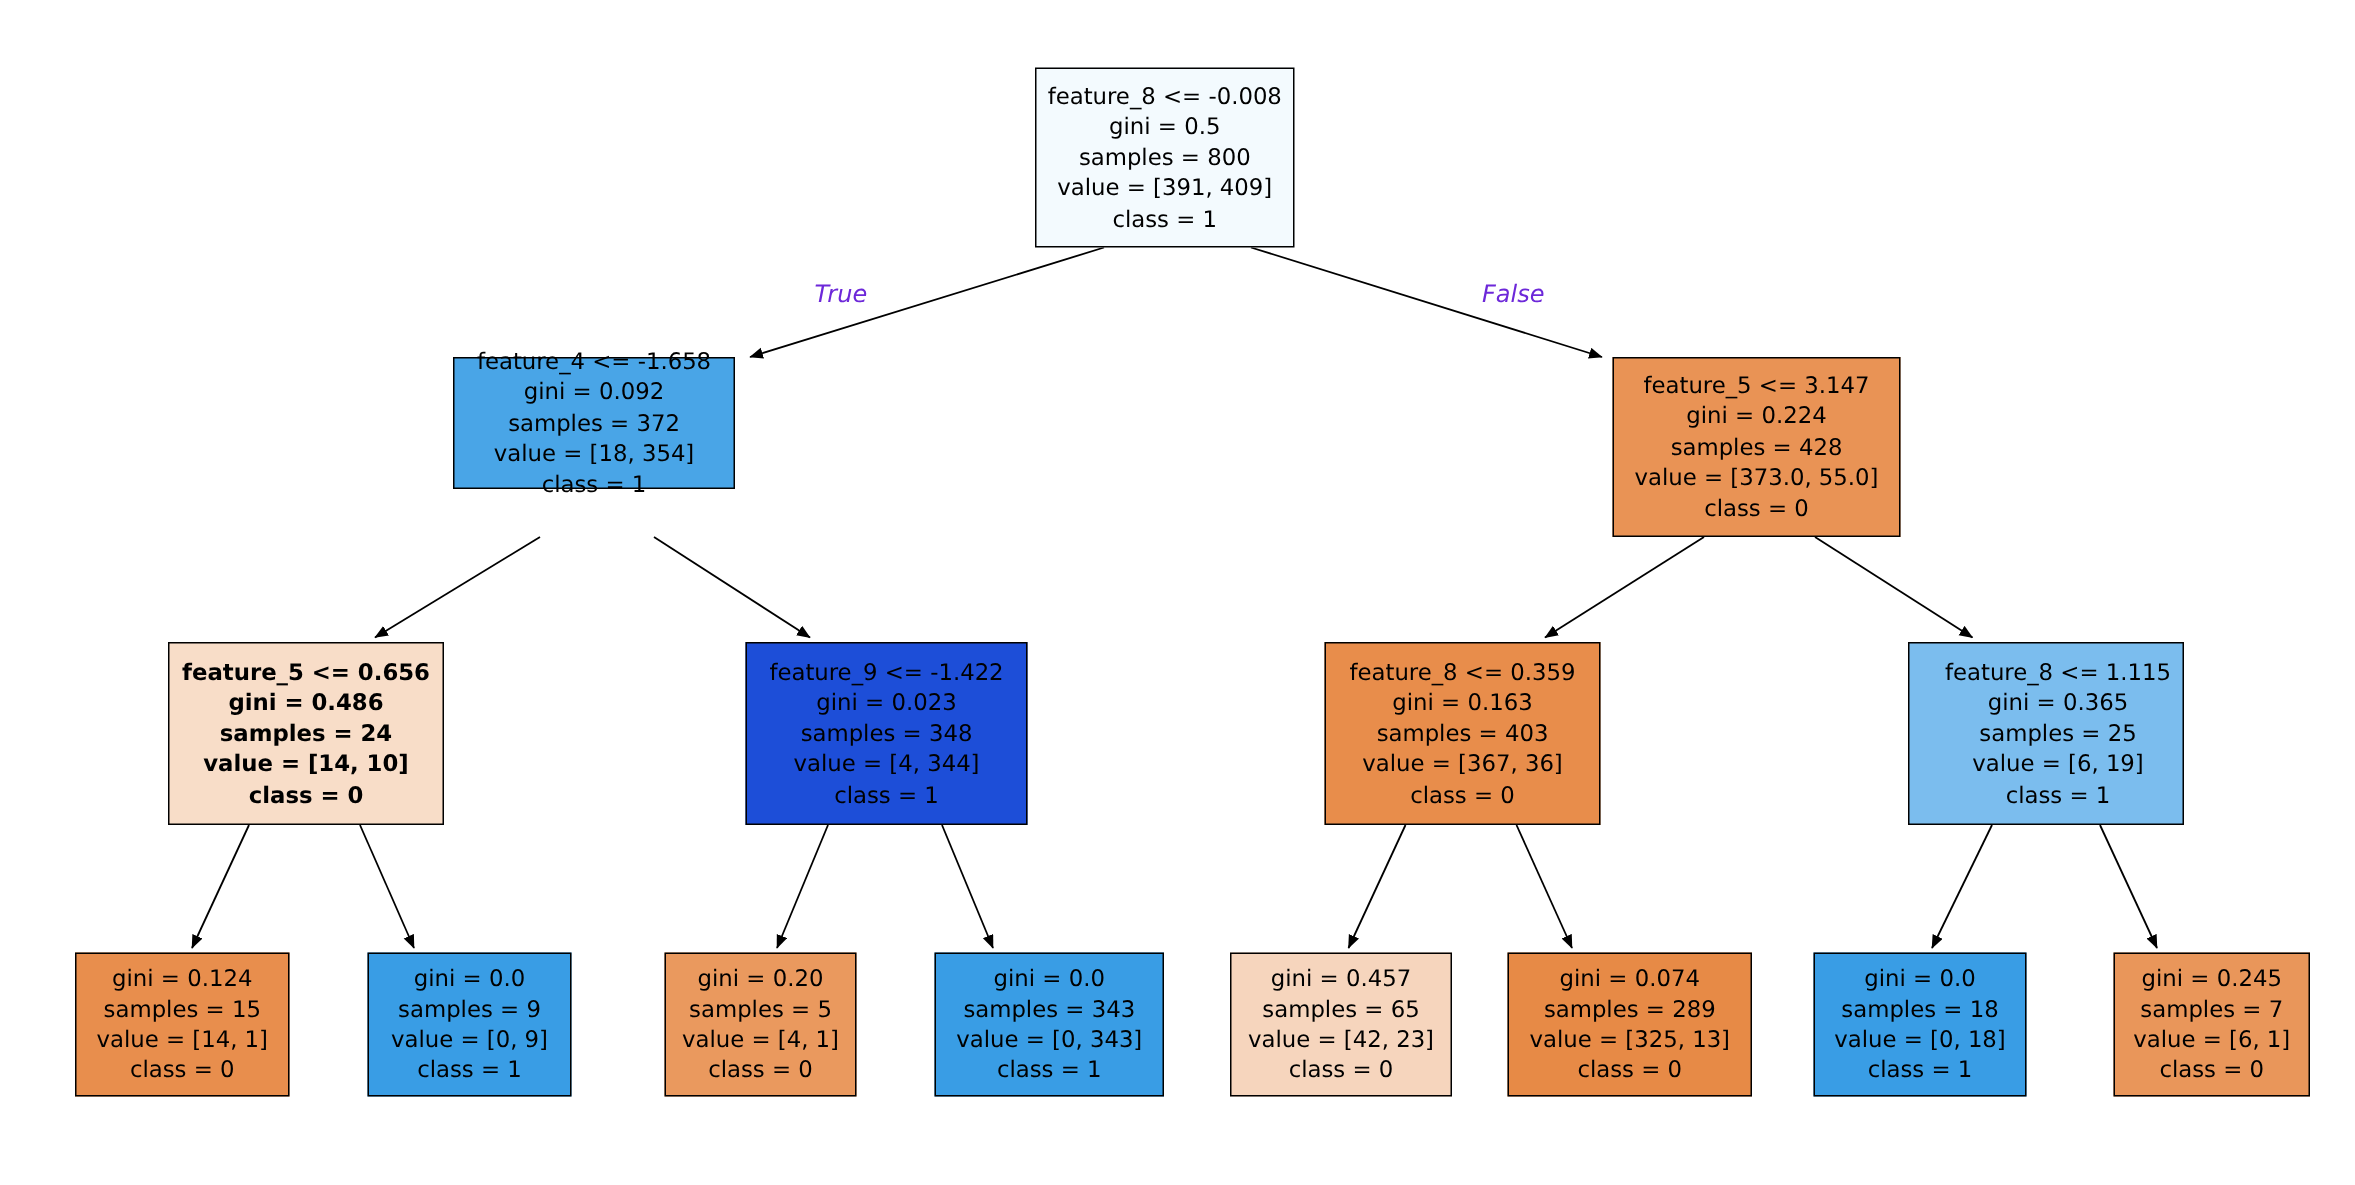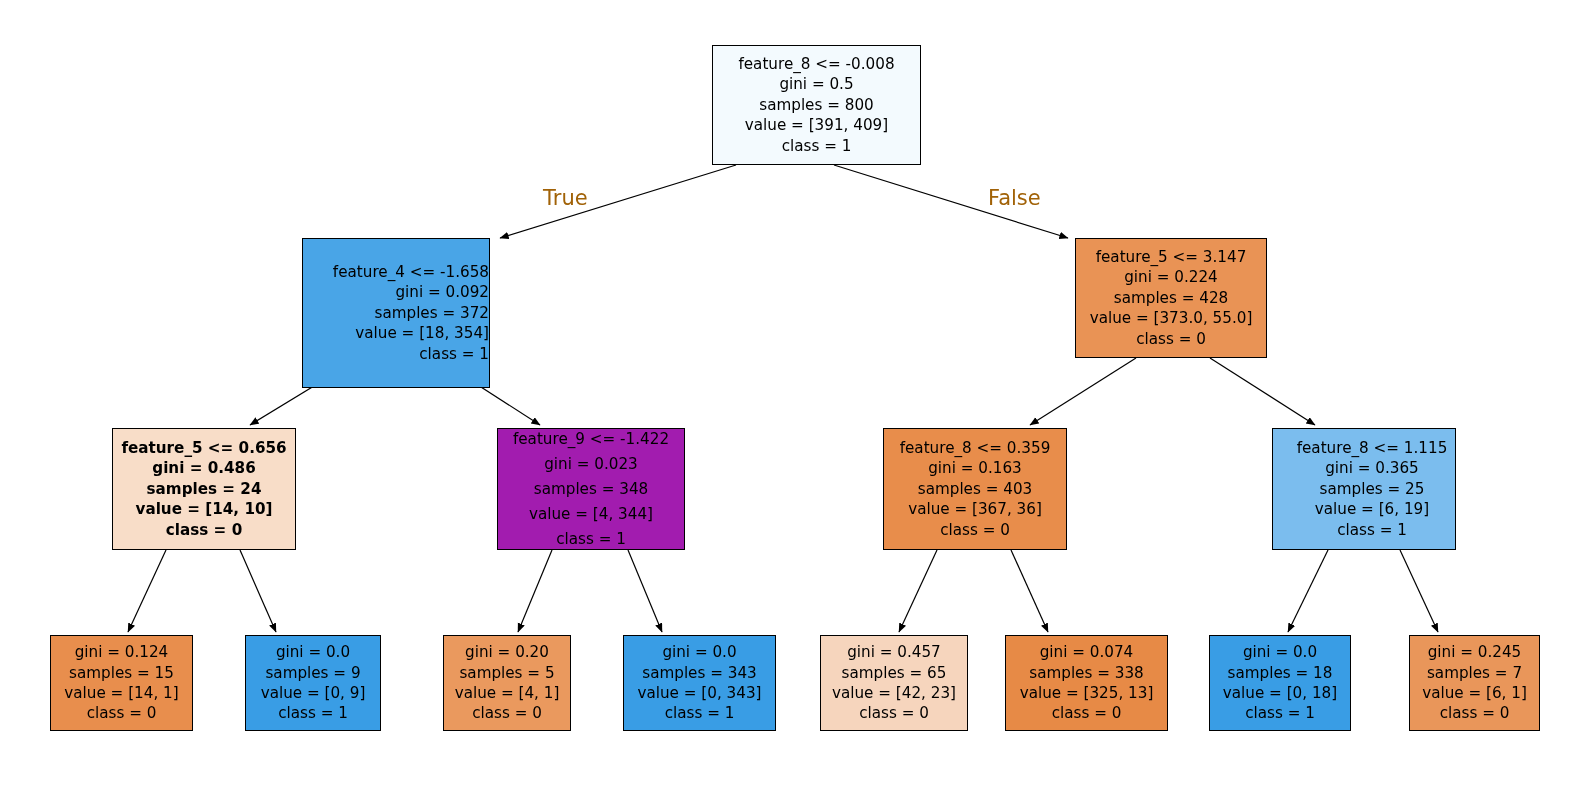--- a/index.html
+++ b/index.html
@@ -22,23 +22,24 @@
     justify-content:center;
     color:#000000;
     line-height:1.34;
     white-space:nowrap;
   }
   .node .ln{display:block;text-align:center;}
   .node.split{font-size:15.2px;}
   .node.leaf{font-size:15.2px;margin-left:13px;}
   .edge-label{
     position:absolute;
-    font-size:21px;
-    color:#a16207;
+    font-size:16px;
+    color:#6d28d9;
     white-space:nowrap;
+    font-style:italic;
   }
 </style>
 </head>
 <body>
 
 <div id="canvas">
   <svg id="edges" viewBox="0 0 1570 790">
     <defs>
       <marker id="arrowhead" markerWidth="9" markerHeight="9" refX="7.2" refY="3.1" orient="auto" markerUnits="strokeWidth">
         <path d="M0,0 L7.6,3.1 L0,6.2 z" fill="#000000"></path>
@@ -55,49 +56,49 @@
         <line x1="240" y1="550" x2="276" y2="632" stroke="#000000" stroke-width="1.2" marker-end="url(#arrowhead)"></line>
         <line x1="552" y1="550" x2="518" y2="632" stroke="#000000" stroke-width="1.2" marker-end="url(#arrowhead)"></line>
         <line x1="628" y1="550" x2="662" y2="632" stroke="#000000" stroke-width="1.2" marker-end="url(#arrowhead)"></line>
         <line x1="937" y1="550" x2="899" y2="632" stroke="#000000" stroke-width="1.2" marker-end="url(#arrowhead)"></line>
         <line x1="1011" y1="550" x2="1048" y2="632" stroke="#000000" stroke-width="1.2" marker-end="url(#arrowhead)"></line>
         <line x1="1328" y1="550" x2="1288" y2="632" stroke="#000000" stroke-width="1.2" marker-end="url(#arrowhead)"></line>
         <line x1="1400" y1="550" x2="1438" y2="632" stroke="#000000" stroke-width="1.2" marker-end="url(#arrowhead)"></line>
       </g>
   </svg>
   <div id="nodes-layer">
-      <div class="node split" style="left: 712px; top: 45px; width: 209px; height: 120px; background: rgb(243, 250, 254);">
+      <div class="node split" style="left: 690px; top: 45px; width: 173px; height: 120px; background: rgb(243, 250, 254);">
         <span class="ln">feature_8 &lt;= -0.008</span>
         <span class="ln">gini = 0.5</span>
         <span class="ln">samples = 800</span>
         <span class="ln">value = [391, 409]</span>
         <span class="ln">class = 1</span>
       </div>
-      <div class="node split" style="left: 302px; top: 238px; width: 188px; height: 150px; background: rgb(73, 165, 231); align-items: flex-end;">
+      <div class="node split" style="left: 302px; top: 238px; width: 188px; height: 88px; background: rgb(73, 165, 231);">
         <span class="ln">feature_4 &lt;= -1.658</span>
         <span class="ln">gini = 0.092</span>
         <span class="ln">samples = 372</span>
         <span class="ln">value = [18, 354]</span>
         <span class="ln">class = 1</span>
       </div>
       <div class="node split" style="left: 1075px; top: 238px; width: 192px; height: 120px; background: rgb(233, 147, 85);">
         <span class="ln">feature_5 &lt;= 3.147</span>
         <span class="ln">gini = 0.224</span>
         <span class="ln">samples = 428</span>
         <span class="ln">value = [373.0, 55.0]</span>
         <span class="ln">class = 0</span>
       </div>
       <div class="node split" style="left: 112px; top: 428px; width: 184px; height: 122px; background: rgb(248, 221, 200); font-weight: bold;">
         <span class="ln">feature_5 &lt;= 0.656</span>
         <span class="ln">gini = 0.486</span>
         <span class="ln">samples = 24</span>
         <span class="ln">value = [14, 10]</span>
         <span class="ln">class = 0</span>
       </div>
-      <div class="node split" style="left: 497px; top: 428px; width: 188px; height: 122px; background: #a21caf; justify-content: space-between;">
+      <div class="node split" style="left: 497px; top: 428px; width: 188px; height: 122px; background: #1d4ed8;">
         <span class="ln">feature_9 &lt;= -1.422</span>
         <span class="ln">gini = 0.023</span>
         <span class="ln">samples = 348</span>
         <span class="ln">value = [4, 344]</span>
         <span class="ln">class = 1</span>
       </div>
       <div class="node split" style="left: 883px; top: 428px; width: 184px; height: 122px; background: rgb(232, 141, 75); justify-content: center;">
         <span class="ln">feature_8 &lt;= 0.359</span>
         <span class="ln">gini = 0.163</span>
         <span class="ln">samples = 403</span>
@@ -136,21 +137,21 @@
         <span class="ln">class = 1</span>
       </div>
       <div class="node leaf" style="left: 807px; top: 635px; width: 148px; height: 96px; background: rgb(246, 213, 189);">
         <span class="ln">gini = 0.457</span>
         <span class="ln">samples = 65</span>
         <span class="ln">value = [42, 23]</span>
         <span class="ln">class = 0</span>
       </div>
       <div class="node leaf" style="left: 992px; top: 635px; width: 163px; height: 96px; background: rgb(231, 138, 70);">
         <span class="ln">gini = 0.074</span>
-        <span class="ln">samples = 338</span>
+        <span class="ln">samples = 289</span>
         <span class="ln">value = [325, 13]</span>
         <span class="ln">class = 0</span>
       </div>
       <div class="node leaf" style="left: 1196px; top: 635px; width: 142px; height: 96px; background: rgb(57, 157, 229);">
         <span class="ln">gini = 0.0</span>
         <span class="ln">samples = 18</span>
         <span class="ln">value = [0, 18]</span>
         <span class="ln">class = 1</span>
       </div>
       <div class="node leaf" style="left: 1396px; top: 635px; width: 131px; height: 96px; background: rgb(233, 150, 90);">

